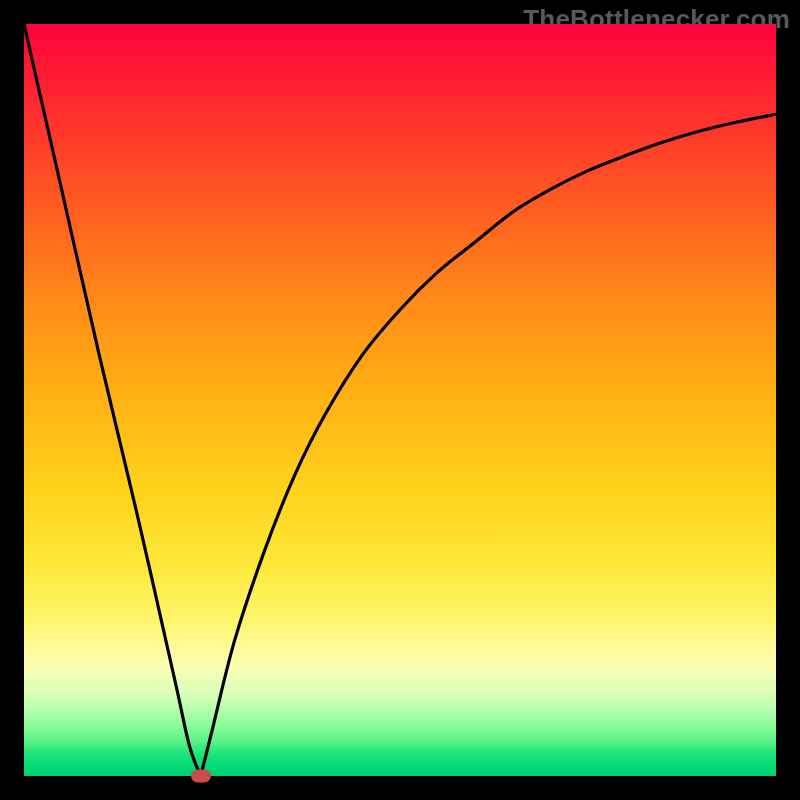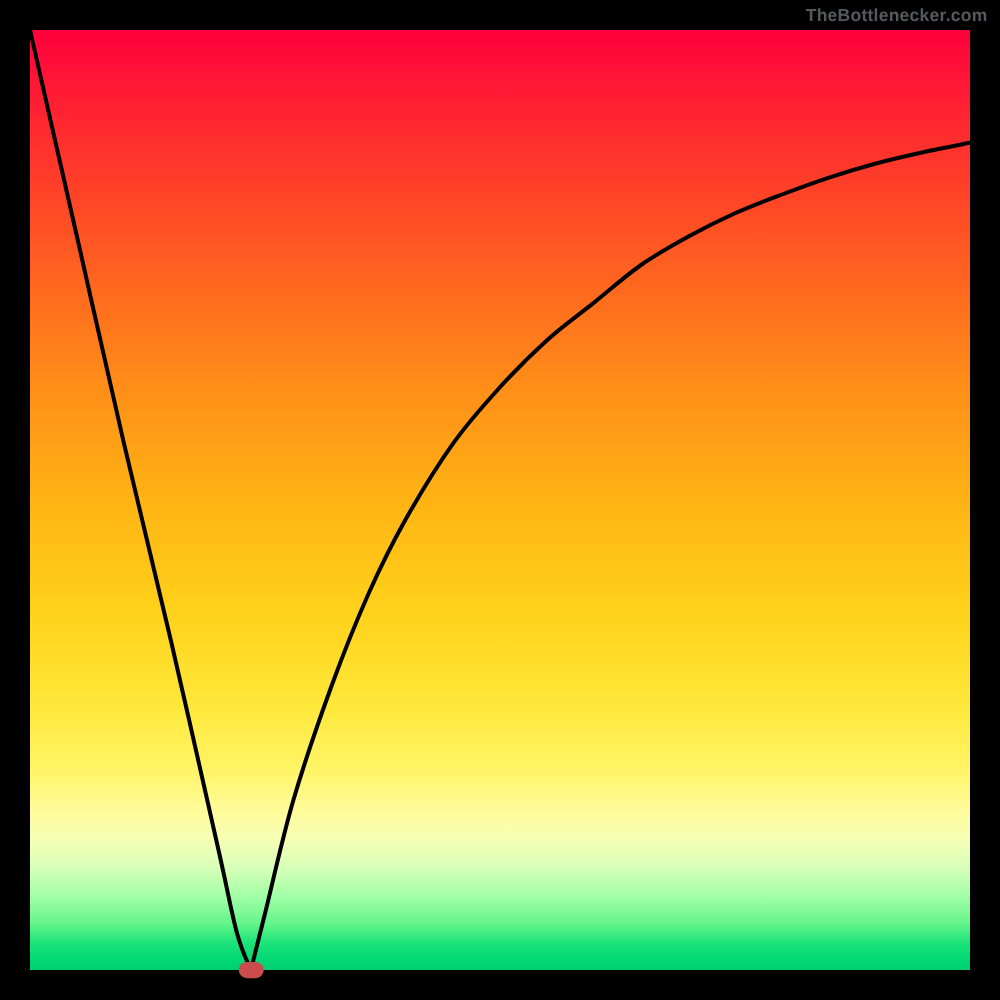--- a/index.html
+++ b/index.html
@@ -42,21 +42,21 @@
       #1fe47a 97%,
       #00d775 99%,
       #00cf72 100%
     );
   }
   .source {
     position: absolute;
     top: 4px;
     right: 10px;
     color: #555b5d;
-    font-size: 14px;
+    font-size: 26px;
     font-weight: 600;
     letter-spacing: 0.2px;
     font-family: Arial, Helvetica, sans-serif;
   }
   svg.curve {
     position: absolute;
     left: 0;
     top: 0;
     width: 752px;
     height: 752px;

